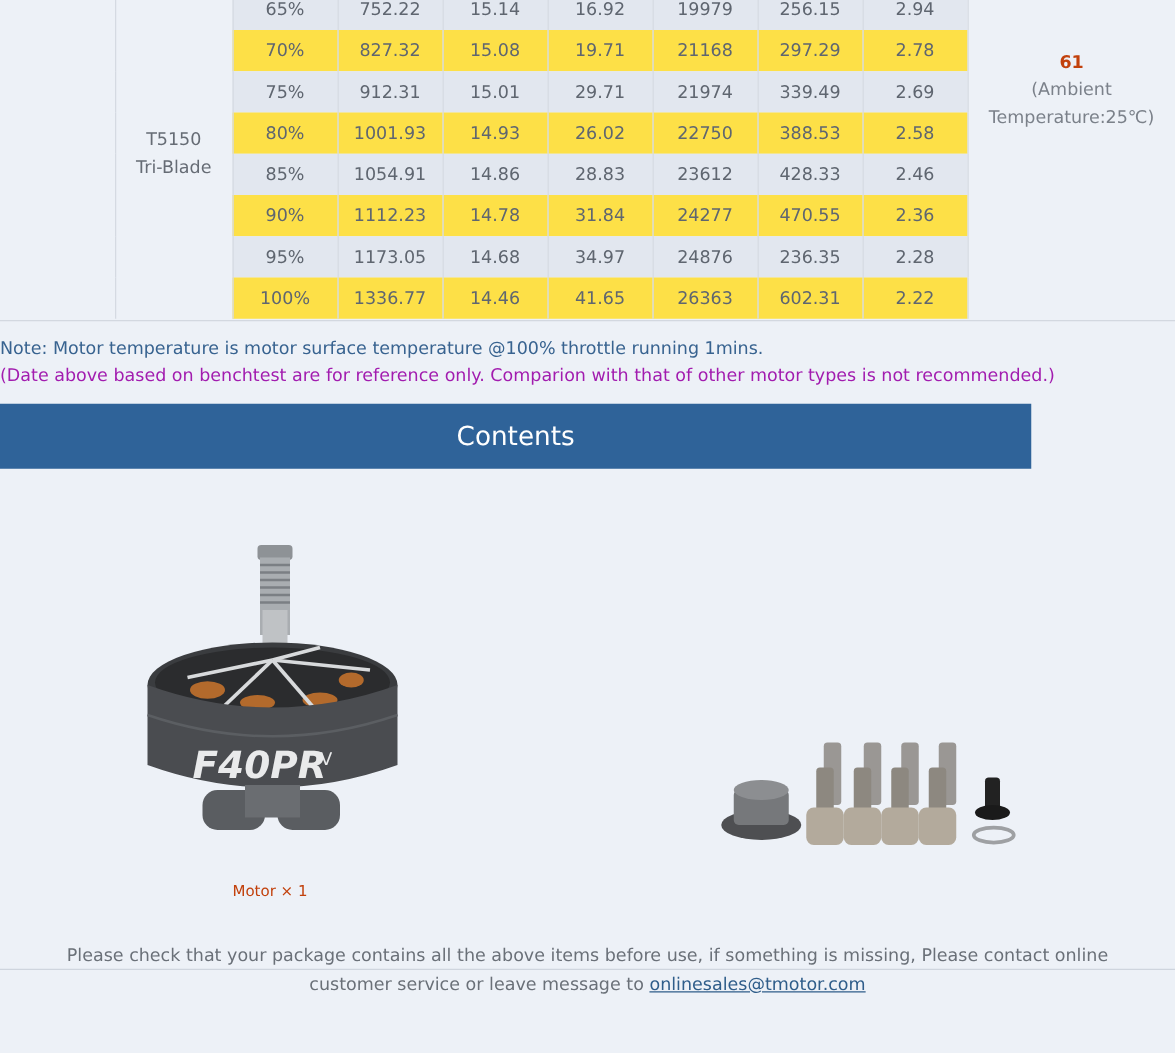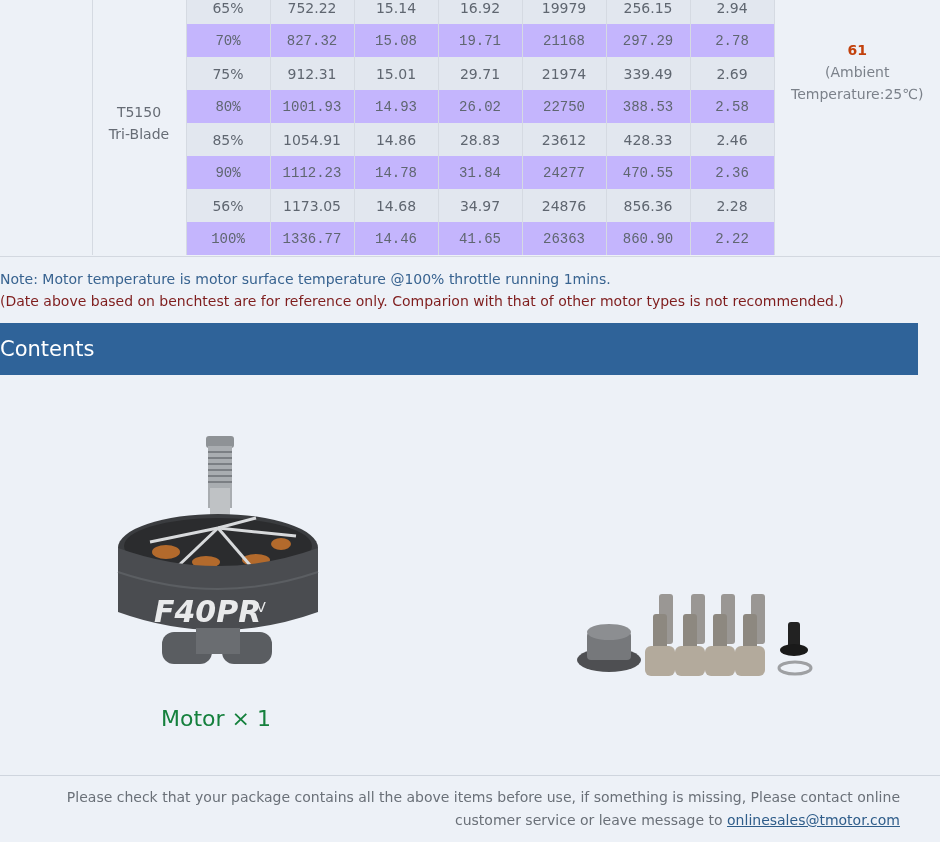--- a/index.html
+++ b/index.html
@@ -2,34 +2,34 @@
 <html><head>
 <meta charset="utf-8">
 <style>
   html, body { margin:0; padding:0; }
   body { width:940px; height:842px; background:#edf1f7; font-family:"DejaVu Sans","Liberation Sans",sans-serif; overflow:hidden; position:relative; }
   .table-wrap { position:absolute; left:0; top:-9px; width:940px; }
   table { border-collapse:collapse; table-layout:fixed; width:940px; }
   td { height:33px; padding:0; text-align:center; vertical-align:middle; font-size:14px; color:#5f6670; border-right:1px solid #d5dae2; }
   td.last { border-right:none; }
   tr.shade td.num { background:#e2e7ef; }
-  tr.light td.num { background:#c4b5fd;font-family:Liberation Mono, monospace; }
+  tr.light td.num { background:#fde047; }
   td.blank { background:#edf1f7; }
   td.prop { background:#edf1f7; color:#666c75; font-size:14px; line-height:22px; vertical-align:middle; }
   td.temp { background:#edf1f7; color:#7b818a; font-size:14px; line-height:22px; vertical-align:top; padding-top:48px; }
   .temp-val { color:#c2410c;font-weight:bold; }
   .tbl-bottom { position:absolute; left:0; top:256px; width:940px; height:1px; background:#d3d8e0; }
   .note { position:absolute; left:0; top:268px; width:940px; text-align:left; }
   .note-line1 { font-size:14px; color:#386390; line-height:22px; }
-  .note-line2 { font-size:14px; color:#7f1d1d; line-height:22px; }
-  .contents-bar { position:absolute; left:0; top:323px; width:918px; height:52px; background:#2f6399; color:#ffffff; line-height:52px; font-size:21px; }
+  .note-line2 { font-size:14px; color:#a21caf; line-height:22px; }
+  .contents-bar { position:absolute; left:0; top:323px; width:825px; height:52px; background:#2f6399; color:#ffffff; text-align:center; line-height:52px; font-size:21px; }
   .item { position:absolute; text-align:center; }
-  .item-label { font-size:22px; color:#15803d; }
+  .item-label { font-size:12px; color:#c2410c; }
   .divider { position:absolute; left:0; top:775px; width:940px; height:1px; background:#cfd5de; }
-  .footer { position:absolute; left:40px; top:786px; width:860px; text-align:right; font-size:14px; color:#6a7078; line-height:23px; }
+  .footer { position:absolute; left:40px; top:754px; width:860px; text-align:center; font-size:14px; color:#6a7078; line-height:23px; }
   .footer a { color:#2f5d8a; text-decoration:underline; }
 </style>
 </head>
 <body>
 
 <div class="table-wrap">
   <table>
     <colgroup>
       <col style="width:92px">
         <col style="width:94px">
@@ -101,35 +101,35 @@
       <tr class="light">
         <td class="num">90%</td>
         <td class="num">1112.23</td>
         <td class="num">14.78</td>
         <td class="num">31.84</td>
         <td class="num">24277</td>
         <td class="num">470.55</td>
         <td class="num">2.36</td>
       </tr>
       <tr class="shade">
-        <td class="num">56%</td>
+        <td class="num">95%</td>
         <td class="num">1173.05</td>
         <td class="num">14.68</td>
         <td class="num">34.97</td>
         <td class="num">24876</td>
-        <td class="num">856.36</td>
+        <td class="num">236.35</td>
         <td class="num">2.28</td>
       </tr>
       <tr class="light">
         <td class="num">100%</td>
         <td class="num">1336.77</td>
         <td class="num">14.46</td>
         <td class="num">41.65</td>
         <td class="num">26363</td>
-        <td class="num">860.90</td>
+        <td class="num">602.31</td>
         <td class="num">2.22</td>
       </tr>
     </tbody>
   </table>
 </div>
 <div class="tbl-bottom"></div>
 
 <div class="note">
   <div class="note-line1">Note: Motor temperature is motor surface temperature @100% throttle running 1mins.</div>
   <div class="note-line2">(Date above based on benchtest are for reference only. Comparion with that of other motor types is not recommended.)</div>

